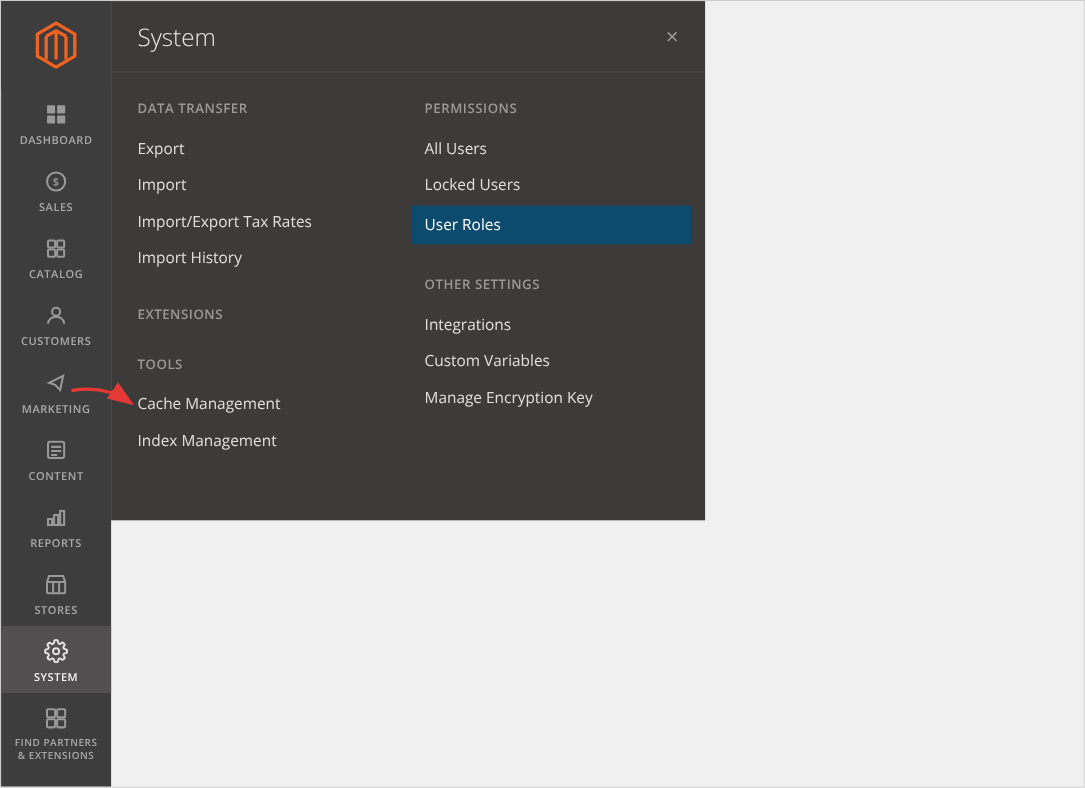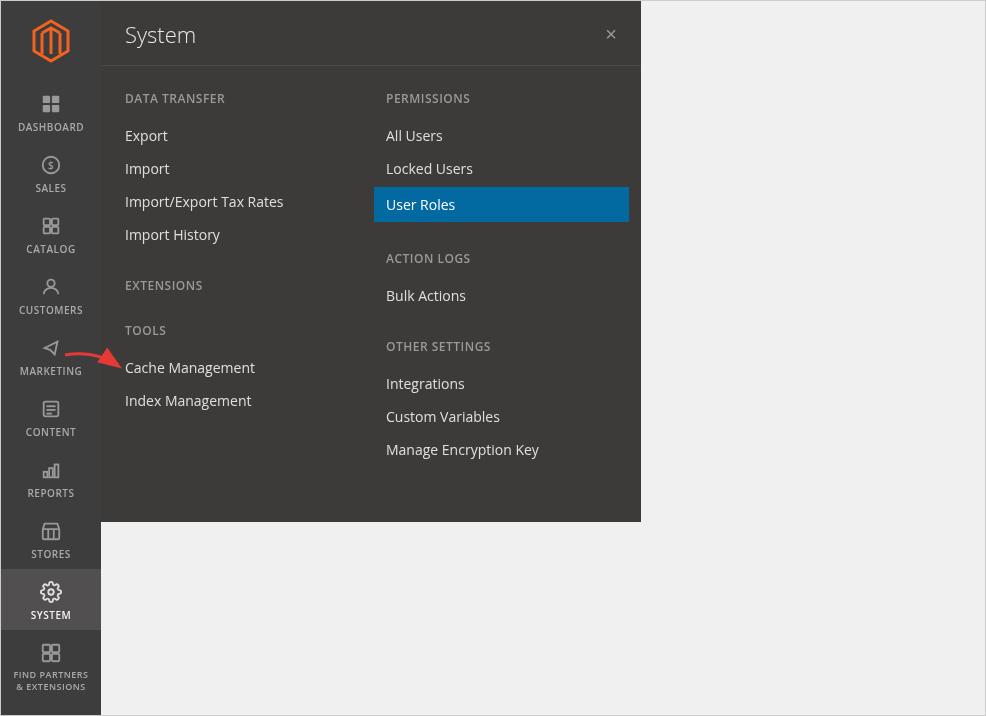--- a/index.html
+++ b/index.html
@@ -148,21 +148,21 @@
       padding: 5px 0;
       color: #e0dedd;
       font-size: 14px;
       font-weight: 400;
       cursor: pointer;
       margin-bottom: 4px;
       text-decoration: none;
     }
 
     .menu-link.active-item {
-      background: #0369a1;
+      background: #0c4a6e;
       color: #fff;
       padding: 8px 12px;
       margin-left: -12px;
       margin-right: -12px;
     }
 
     .section-group {
       margin-bottom: 28px;
     }
 
@@ -327,24 +327,20 @@
 
         <div class="panel-right">
 
           <div class="section-group">
             <div class="section-title">Permissions</div>
             <a class="menu-link">All Users</a>
             <a class="menu-link">Locked Users</a>
             <a class="menu-link active-item">User Roles</a>
           </div>
 
-          <div class="section-group">
-            <div class="section-title">Action Logs</div>
-            <a class="menu-link">Bulk Actions</a>
-          </div>
 
           <div class="section-group">
             <div class="section-title">Other Settings</div>
             <a class="menu-link">Integrations</a>
             <a class="menu-link">Custom Variables</a>
             <a class="menu-link">Manage Encryption Key</a>
           </div>
         </div>
       </div>
     </div>

